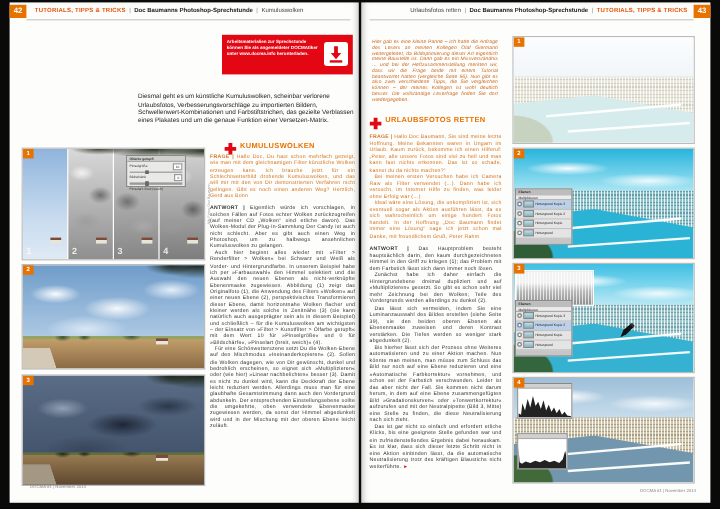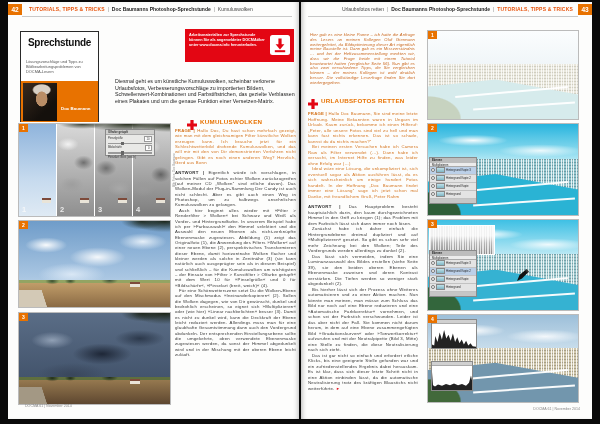--- a/index.html
+++ b/index.html
@@ -243,27 +243,20 @@
     <div class="pagenum pagenum-l">42</div>
     <div class="header header-l">
       <span class="h-orange">TUTORIALS, TIPPS &amp; TRICKS</span>
       <span class="h-div">|</span>
       <span class="h-bold">Doc Baumanns Photoshop-Sprechstunde</span>
       <span class="h-div">|</span>
       <span class="h-topic">Kumuluswolken</span>
     </div>
     <div class="hrule hrule-l"></div>
 
-    <div class="sprechbox">
-      <div class="sb-title">Sprechstunde</div>
-      <div class="sb-sub">Lösungsvorschläge und Tipps zu Bildbearbeitungsproblemen von DOCMA-Lesern</div>
-      <div class="sb-orange"></div>
-      <div class="sb-photo"></div>
-      <div class="sb-author">Doc Baumann</div>
-    </div>
 
     <div class="dlbadge">
       <div class="dl-text">Arbeitsmaterialien zur Sprechstunde können Sie als angemeldeter DOCMAtiker unter www.docma.info herunterladen.</div>
       <div class="dl-icon">
         <svg width="16" height="16" viewBox="0 0 20 20">
             <path d="M8 2h4v7h3.5L10 15.5 4.5 9H8z" fill="#e30613"></path>
             <rect x="3.5" y="16.5" width="13" height="2.5" fill="#e30613"></rect>
           </svg>
       </div>
     </div>

